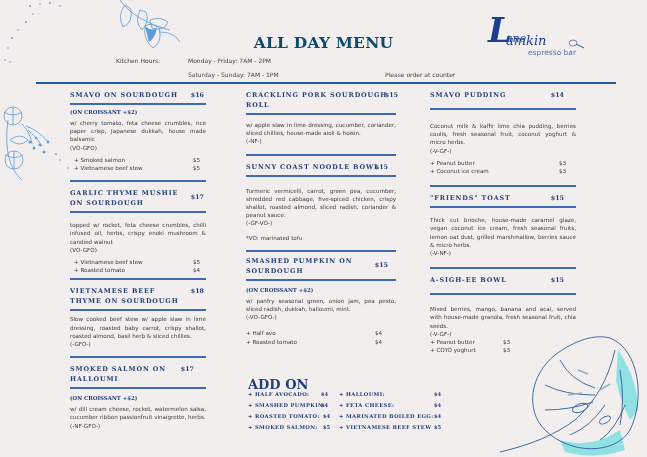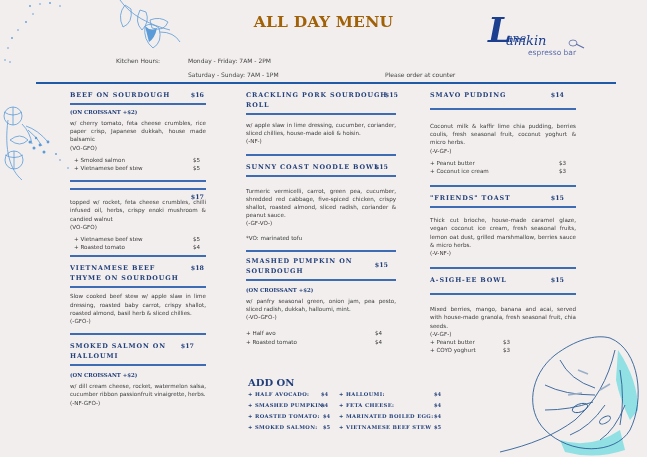--- a/index.html
+++ b/index.html
@@ -4,23 +4,23 @@
 <style>
   html, body { margin:0; padding:0; }
   body {
     width:647px; height:457px; overflow:hidden; position:relative;
     background:#f2eeee;
     font-family:"DejaVu Sans", sans-serif;
     color:#3a3a3a;
   }
   .deco { position:absolute; pointer-events:none; }
   .title {
-    position:absolute; left:0; width:647px; top:12px; text-align:center;
+    position:absolute; left:0; width:647px; top:33px; text-align:center;
     font-family:"DejaVu Serif", serif; font-weight:bold; font-size:15.5px;
-    color:#a16207; letter-spacing:0.2px;
+    color:#0c4a6e; letter-spacing:0.2px;
   }
   .hours-label { position:absolute; left:116px; top:57px; font-size:6px; color:#444; }
   .hours1 { position:absolute; left:188px; top:57px; font-size:6px; color:#444; }
   .hours2 { position:absolute; left:188px; top:71px; font-size:6px; color:#444; }
   .order { position:absolute; left:385px; top:71px; font-size:6px; color:#444; }
   .head-rule { position:absolute; left:36px; top:82px; width:580px; height:2px; background:#1e5aa6; }
 
   .logo { position:absolute; left:488px; top:12px; width:120px; height:56px; }
   .logo .l1 { position:absolute; left:0; top:-2px; font-family:"DejaVu Serif", serif; font-style:italic; font-size:34px; color:#1d3f8f; font-weight:bold; }
   .logo .w1 { position:absolute; left:18px; top:21px; font-family:"DejaVu Serif", serif; font-style:italic; font-size:13px; color:#1d3f8f; }
@@ -38,21 +38,21 @@
     font-weight:bold; font-size:6.3px; color:#23407a; line-height:10px;
   }
   .rule { height:2px; background:#3d6cb5; margin:3px 0 4px 0; }
   .sub { font-family:"DejaVu Serif", serif; font-weight:bold; font-size:5.4px; color:#23407a; margin:0 0 4px 0; }
   .desc { font-size:5.6px; line-height:8.2px; color:#3a3a3a; text-align:justify; }
   .tag { font-size:5.6px; line-height:8.2px; color:#3a3a3a; }
   .extras { margin-top:4px; }
   .extra { position:relative; font-size:5.6px; line-height:8.2px; color:#3a3a3a; padding-left:4px; }
   .extra .ep { position:absolute; right:6px; top:0; }
 
-  .addon-title { position:absolute; left:248px; top:377px; font-family:"DejaVu Serif", serif; font-size:10px; color:#23407a; font-weight:bold; }
+  .addon-title { position:absolute; left:248px; top:377px; font-family:"DejaVu Serif", serif; font-size:13px; color:#23407a; font-weight:bold; }
   .addon-row { position:absolute; font-family:"DejaVu Serif", serif; font-size:5.2px; color:#23407a; font-weight:bold; letter-spacing:0.4px; }
   .addon-price { position:absolute; font-family:"DejaVu Serif", serif; font-size:5.2px; color:#23407a; font-weight:bold; }
 </style>
 </head>
 <body>
 
 <svg class="deco" style="left:0;top:0" width="200" height="180" viewBox="0 0 200 180">
   <g fill="none" stroke="#5b9bd8" stroke-width="0.8">
     <path d="M120 0 C130 15 150 25 170 30"></path>
     <path d="M125 5 q-8 10 -2 22 q10 -4 8 -18z"></path>
@@ -130,34 +130,35 @@
   <span class="w2">ane</span>
   <span class="w3">espresso bar</span>
   <svg style="position:absolute;left:80px;top:26px" width="18" height="12" viewBox="0 0 18 12">
     <ellipse cx="5" cy="5" rx="4" ry="3" fill="none" stroke="#5a6ea8" stroke-width="0.8"></ellipse>
     <path d="M8 6 l8 4" stroke="#5a6ea8" stroke-width="1.2"></path>
   </svg>
 </div>
 
 <div class="col" style="left:70px;top:90px;width:136px;">
   <div class="item">
-    <div class="iname">BEEF ON SOURDOUGH</div>
+    <div class="iname">SMAVO ON SOURDOUGH</div>
     <div class="iprice">$16</div>
     <div class="rule"></div>
     <div class="sub">(ON CROISSANT +$2)</div>
     <div class="desc">w/ cherry tomato, feta cheese crumbles, rice paper crisp, Japanese dukkah, house made balsamic</div>
     <div class="tag">(VO-GFO)</div>
     <div class="extras">
       <div class="extra"><span>+ Smoked salmon</span><span class="ep">$5</span></div>
       <div class="extra"><span>+ Vietnamese beef stew</span><span class="ep">$5</span></div>
     </div>
     <div class="rule" style="margin-top:8px;margin-bottom:6px"></div>
   </div>
 
   <div class="item">
+    <div class="iname" style="width:110px">GARLIC THYME MUSHIE ON SOURDOUGH</div>
     <div class="iprice" style="top:4px">$17</div>
     <div class="rule" style="margin-bottom:8px"></div>
     <div class="desc">topped w/ rocket, feta cheese crumbles, chilli infused oil, herbs, crispy enoki mushroom &amp; candied walnut</div>
     <div class="tag">(VO-GFO)</div>
     <div class="extras">
       <div class="extra"><span>+ Vietnamese beef stew</span><span class="ep">$5</span></div>
       <div class="extra"><span>+ Roasted tomato</span><span class="ep">$4</span></div>
     </div>
     <div class="rule" style="margin-top:4px;margin-bottom:6px"></div>
   </div>

